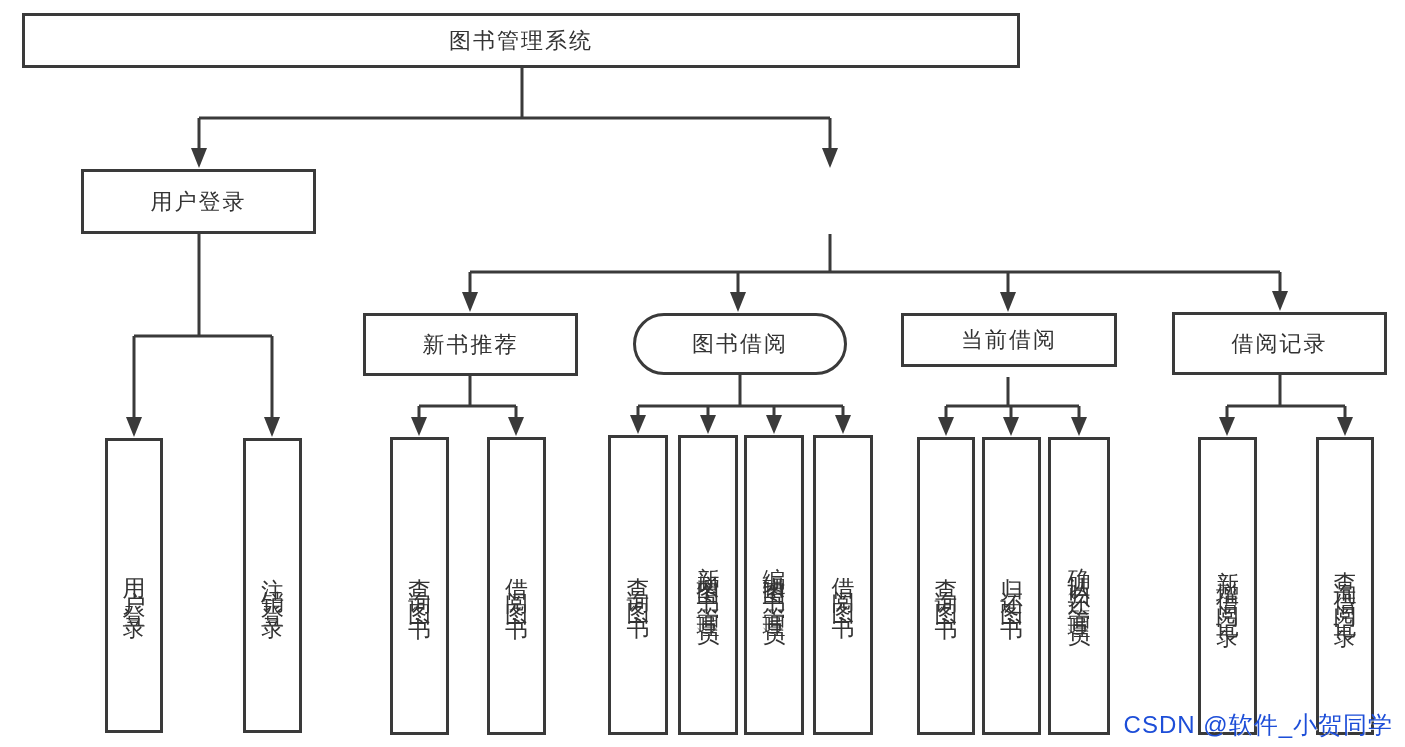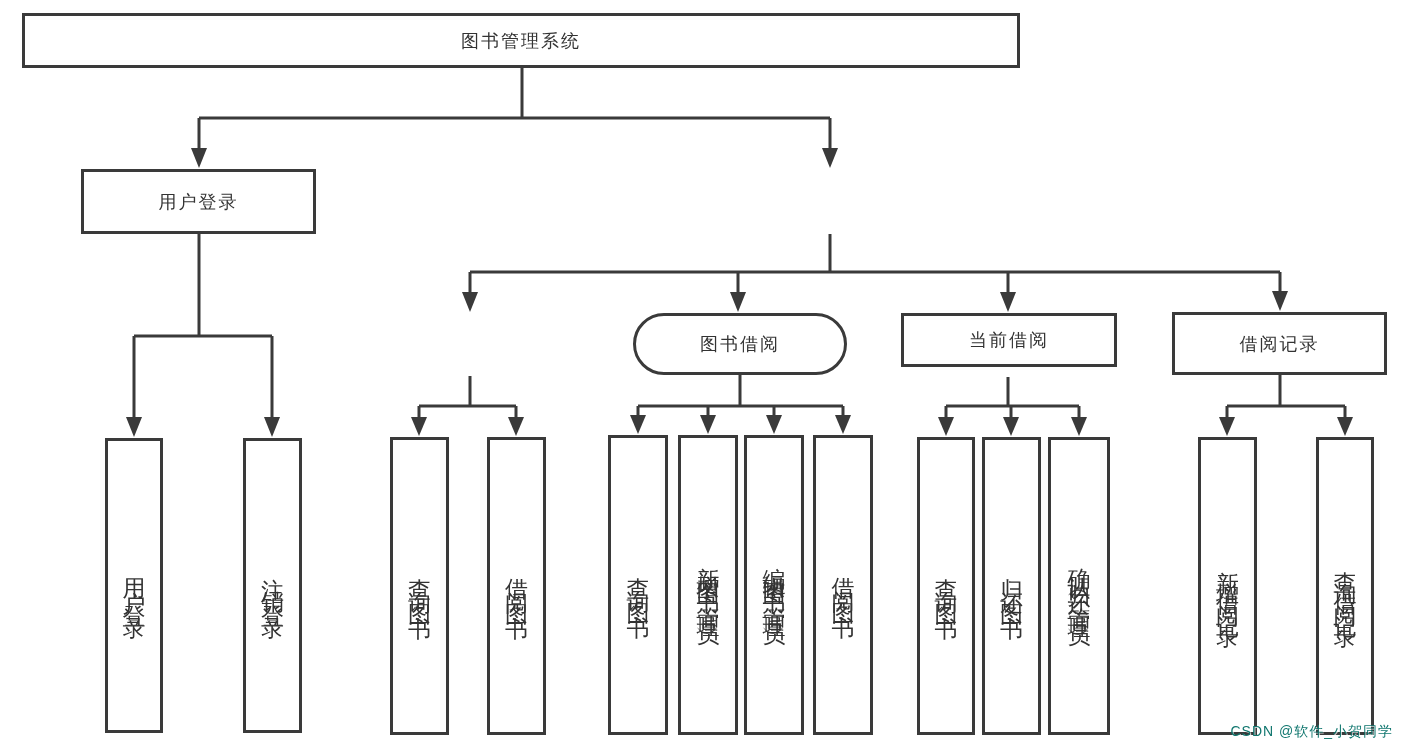--- a/index.html
+++ b/index.html
@@ -26,21 +26,21 @@
     position: absolute;
     box-sizing: border-box;
     background: #ffffff;
     border: 3px solid #3a3a3a;
     display: flex;
     align-items: center;
     justify-content: center;
     z-index: 2;
   }
   .hnode {
-    font-size: 18px;
+    font-size: 22px;
     letter-spacing: 2px;
     white-space: nowrap;
   }
   .vnode {
     writing-mode: vertical-rl;
     text-orientation: mixed;
     font-size: 23px;
     letter-spacing: 13px;
     line-height: 1;
   }
@@ -48,22 +48,22 @@
     letter-spacing: 11px;
   }
   .vnode.long {
     letter-spacing: 8px;
   }
   .watermark {
     position: absolute;
     right: 12px;
     bottom: 6px;
     z-index: 3;
-    font-size: 14px;
-    color: #0f766e;
+    font-size: 24px;
+    color: #1d4ed8;
     letter-spacing: 1px;
     text-shadow: 1px 1px 0 rgba(255,255,255,0.75);
     white-space: nowrap;
   }
 </style>
 </head>
 <body>
 
 <div class="canvas">
 
@@ -107,20 +107,21 @@
       <path d="M1280 375 V406 M1227 406 H1345 M1227 406 V422 M1345 406 V422" fill="none" stroke="#3a3a3a" stroke-width="3"></path>
       <polygon points="1219,417 1235,417 1227,436" fill="#3a3a3a"></polygon>
       <polygon points="1337,417 1353,417 1345,436" fill="#3a3a3a"></polygon>
     </g>
   </svg>
 
   <div class="node hnode" style="left:22px; top:13px; width:998px; height:55px;">图书管理系统</div>
 
   <div class="node hnode" style="left:81px; top:169px; width:235px; height:65px;">用户登录</div>
 
+  <div class="node hnode" style="left:363px; top:313px; width:215px; height:63px;">新书推荐</div>
   <div class="node hnode" style="left:633px; top:313px; width:214px; height:62px;border-radius:31px;">图书借阅</div>
   <div class="node hnode" style="left:901px; top:313px; width:216px; height:54px;">当前借阅</div>
   <div class="node hnode" style="left:1172px; top:312px; width:215px; height:63px;font-family:Liberation Serif, serif;">借阅记录</div>
 
   <div class="node vnode" style="left:105px; top:438px; width:58px; height:295px;">用户登录</div>
   <div class="node vnode" style="left:243px; top:438px; width:59px; height:295px;">注销登录</div>
 
   <div class="node vnode" style="left:390px; top:437px; width:59px; height:298px;">查询图书</div>
   <div class="node vnode" style="left:487px; top:437px; width:59px; height:298px;">借阅图书</div>
 

